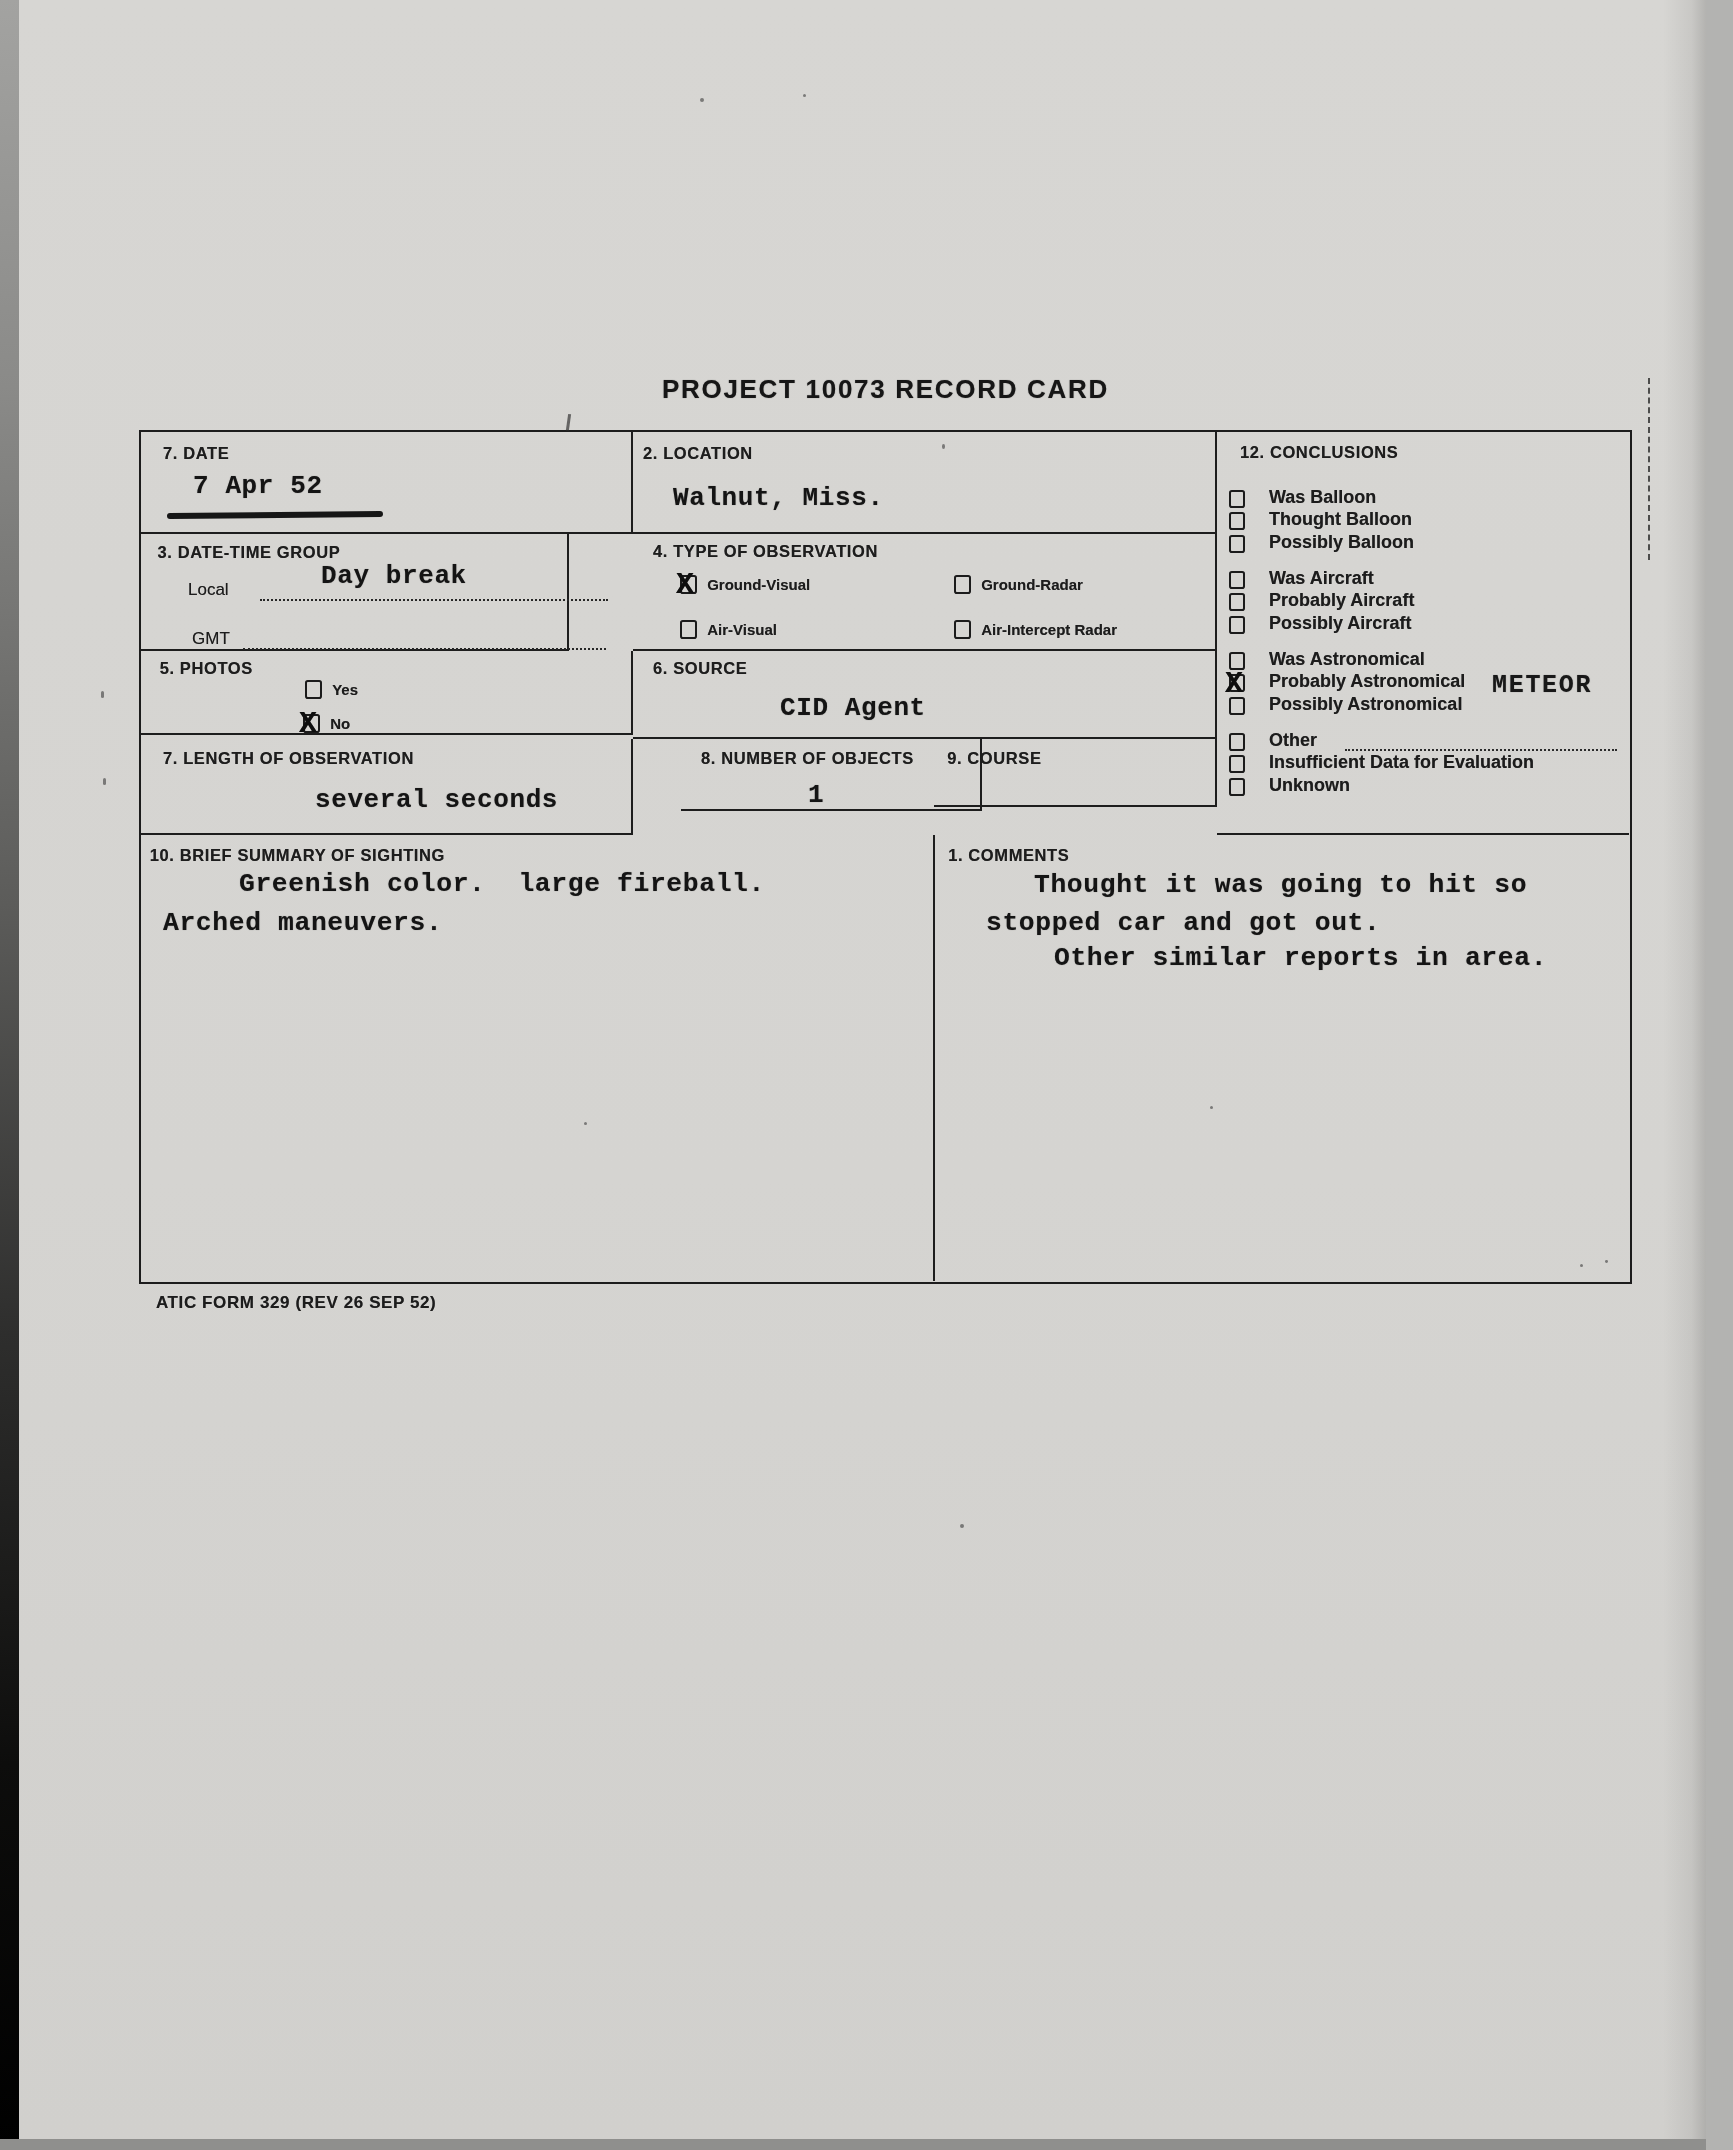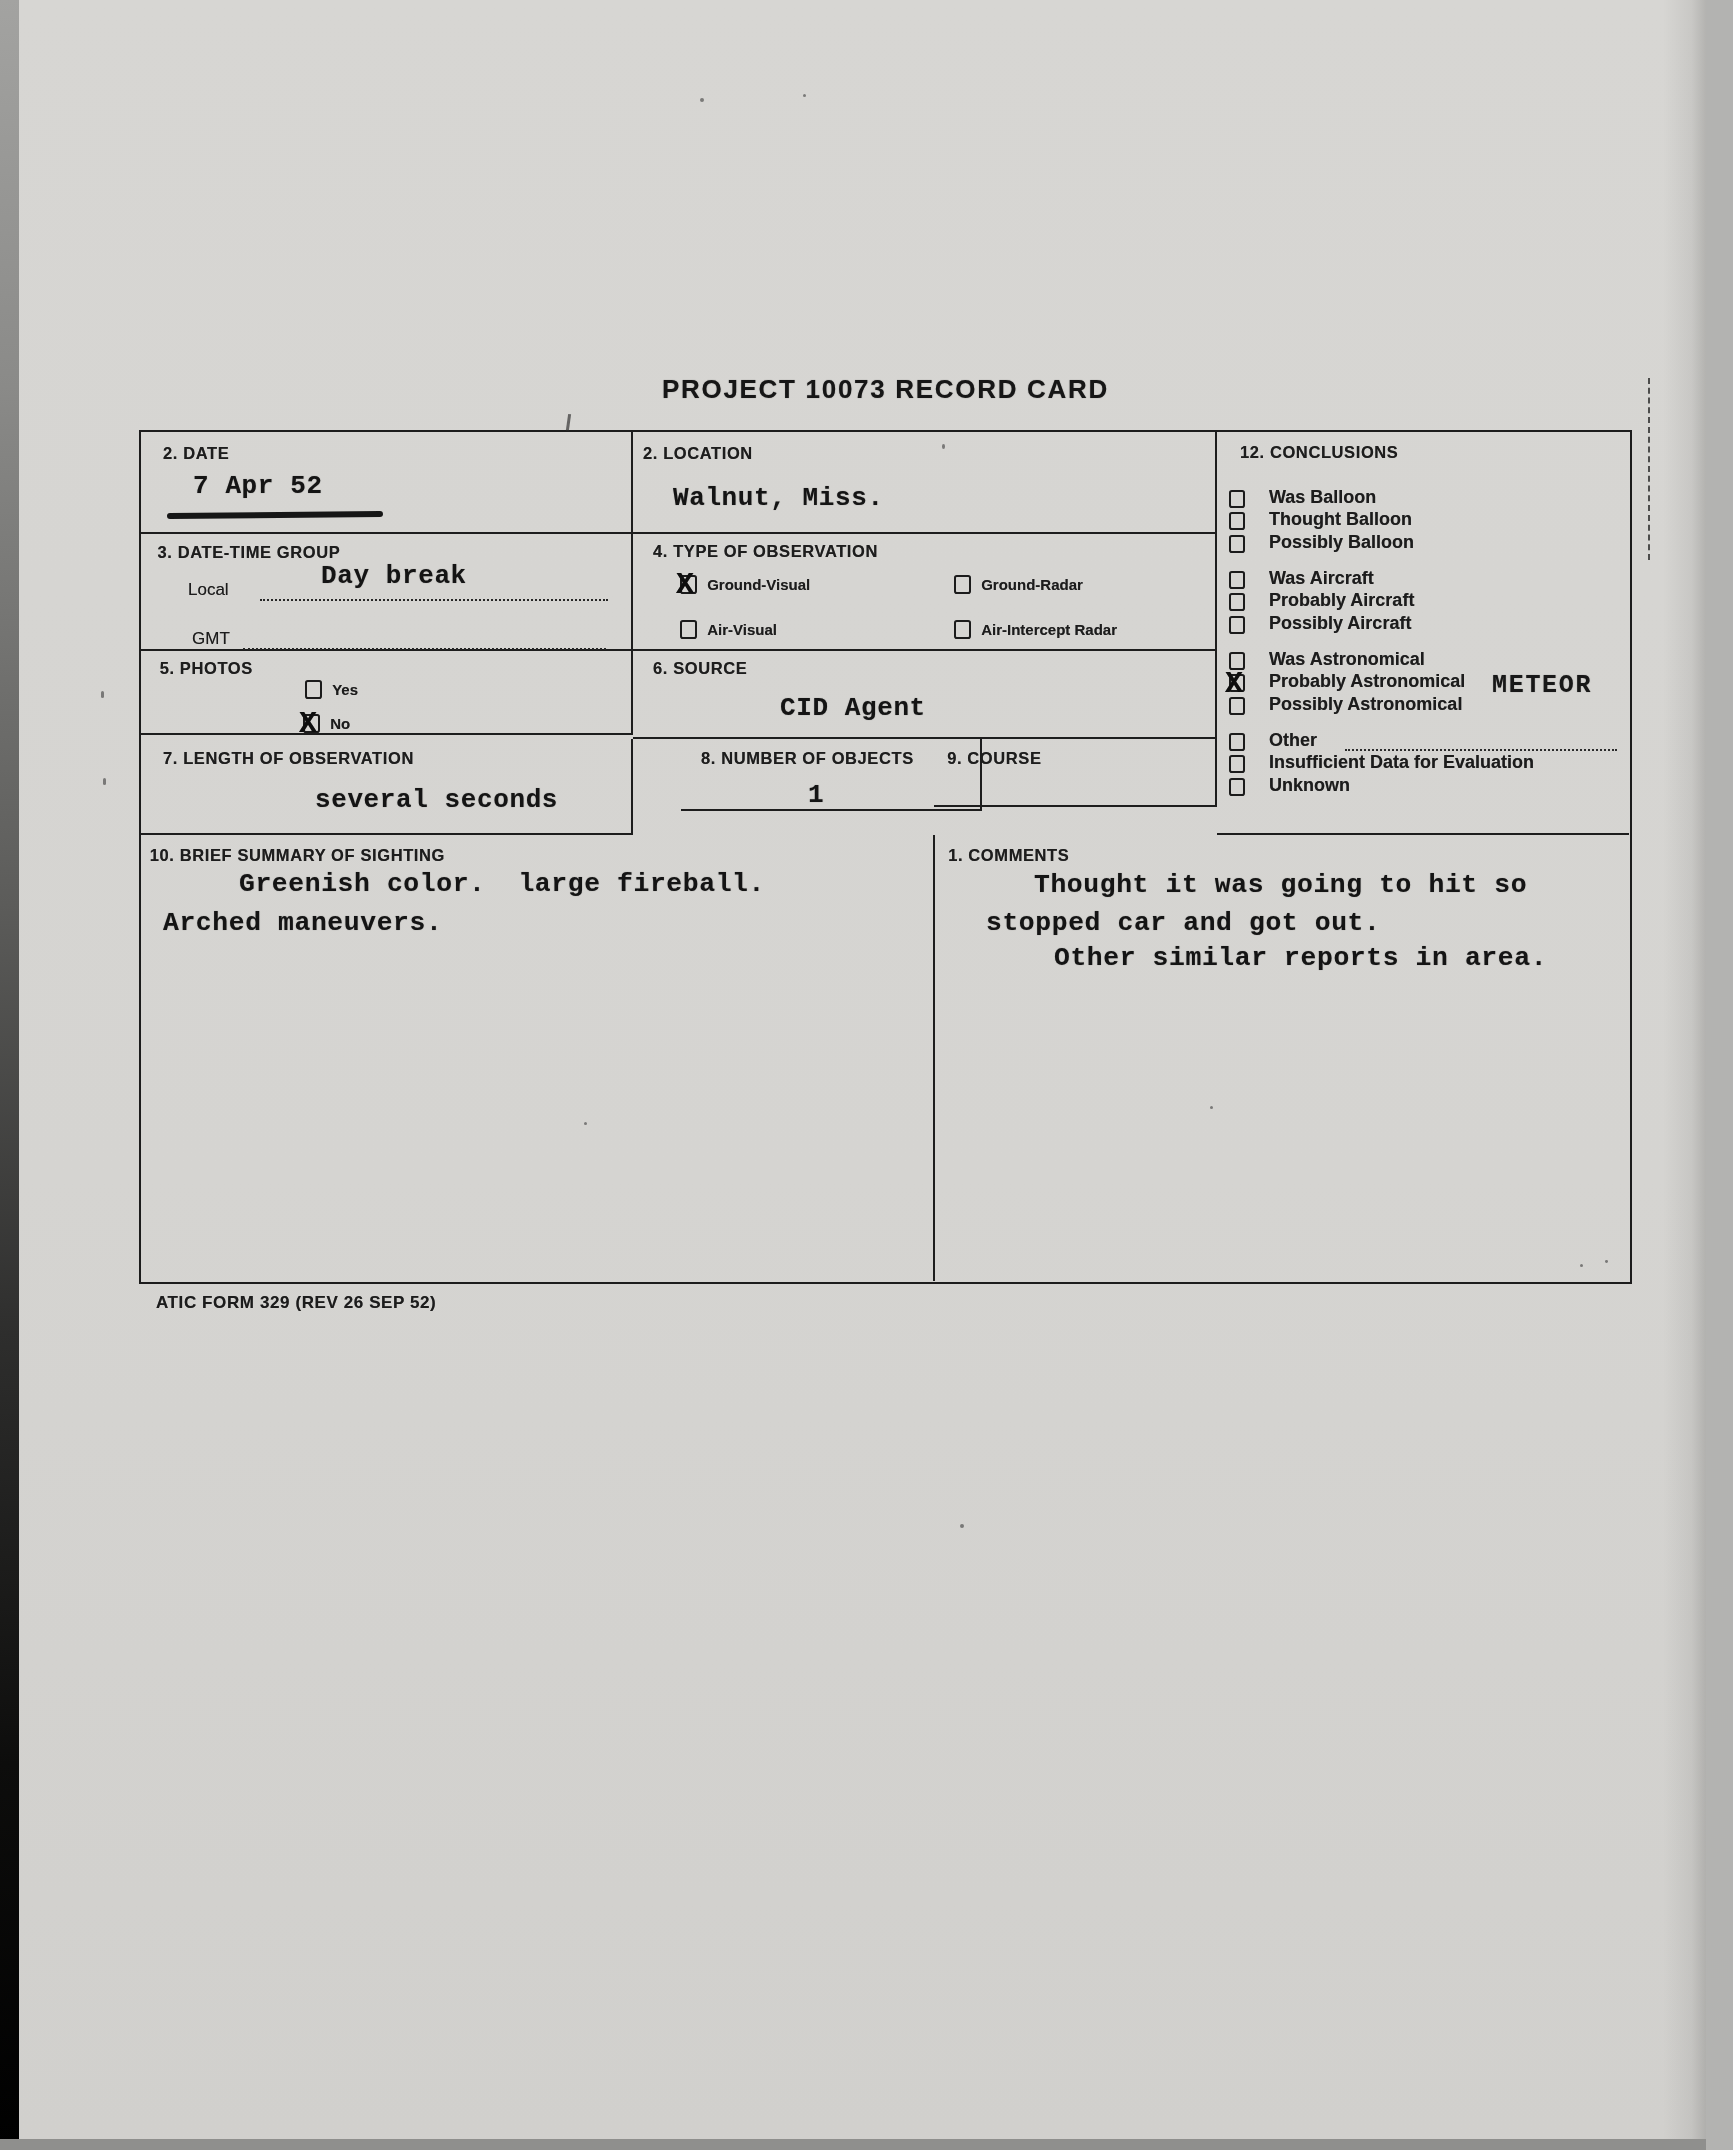--- a/index.html
+++ b/index.html
@@ -22,21 +22,21 @@
     text-shadow:0 0 1.1px rgba(20,20,20,.45);}
 
   .card{position:absolute;left:139px;top:430px;width:1493px;height:854px;
     border:2.8px solid #1c1c1c;box-sizing:border-box;}
   .cell{position:absolute;box-sizing:border-box;}
   .bR{border-right:2.2px solid #1d1d1d;}
   .bB{border-bottom:2.2px solid #1d1d1d;}
   .c1{left:0;top:0;width:492px;height:102px;}
   .c2{left:492px;top:0;width:584px;height:102px;}
   .c12{left:1076px;top:0;width:412px;height:403px;}
-  .c3{left:0;top:102px;width:492px;height:117px;padding-left:44px;}
+  .c3{left:0;top:102px;width:428px;height:117px;padding-left:44px;}
   .c4{left:492px;top:102px;width:584px;height:117px;}
   .c5{left:0;top:219px;width:492px;height:84px;}
   .c6{left:492px;top:219px;width:584px;height:88px;}
   .c7{left:0;top:307px;width:492px;height:96px;}
   .c8{left:492px;top:307px;width:301px;height:72px;margin-left:48px;}
   .c9{left:793px;top:307px;width:283px;height:68px;}
   .c10{left:0;top:403px;width:794px;height:446px;}
   .c11{left:794px;top:403px;width:694px;height:446px;}
 
   .flabel{position:absolute;font-weight:700;font-size:16.5px;color:#1d1d1d;
@@ -84,21 +84,21 @@
 <div class="paper"></div>
 <div class="edge-left"></div>
 <div class="edge-bottom"></div>
 <div class="edge-right"></div>
 
 <div class="title">PROJECT 10073 RECORD CARD</div>
 
 <div class="card">
 
   <div class="cell c1 bR bB">
-    <div class="flabel" style="left:22px;top:12px">2. DATE</div>
+    <div class="flabel" style="left:22px;top:12px">7. DATE</div>
     <div class="typed" style="left:52px;top:39px">7 Apr 52</div>
     <div class="scrawl"></div>
   </div>
 
   <div class="cell c2 bR bB">
     <div class="flabel" style="left:10px;top:12px">2. LOCATION</div>
     <div class="typed" style="left:40px;top:51px">Walnut, Miss.</div>
   </div>
 
   <div class="cell c12 bB">

